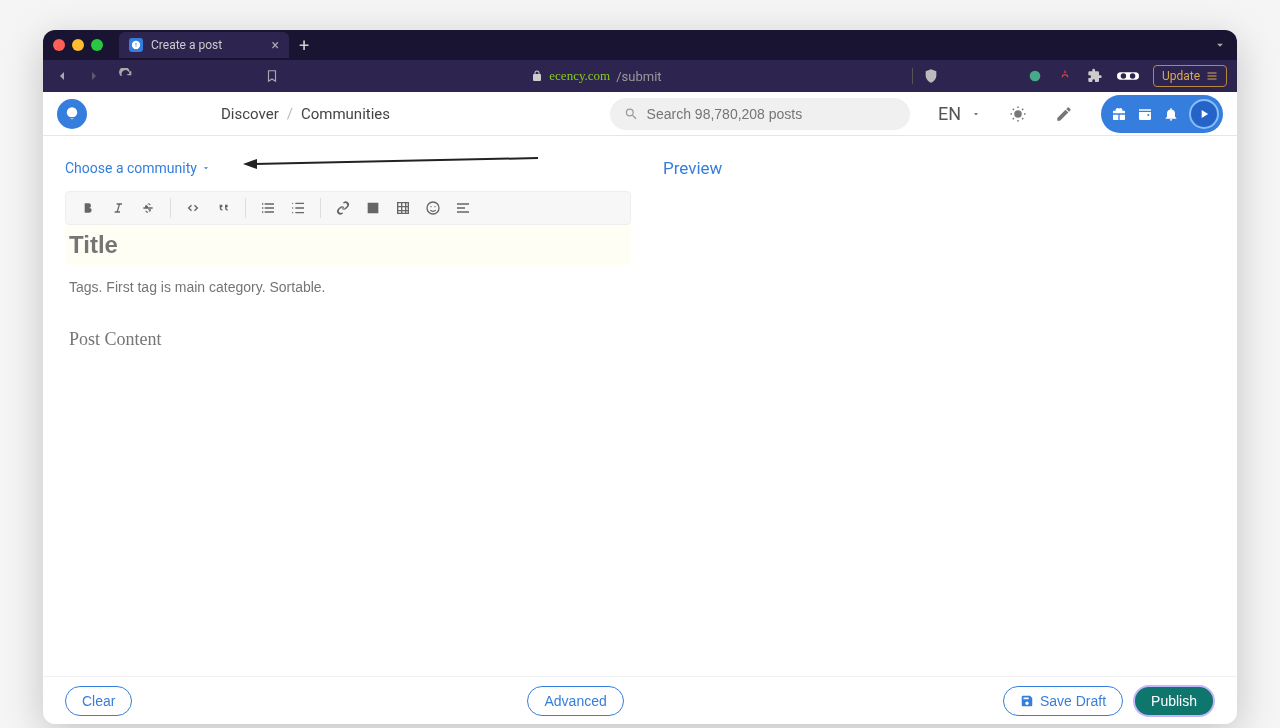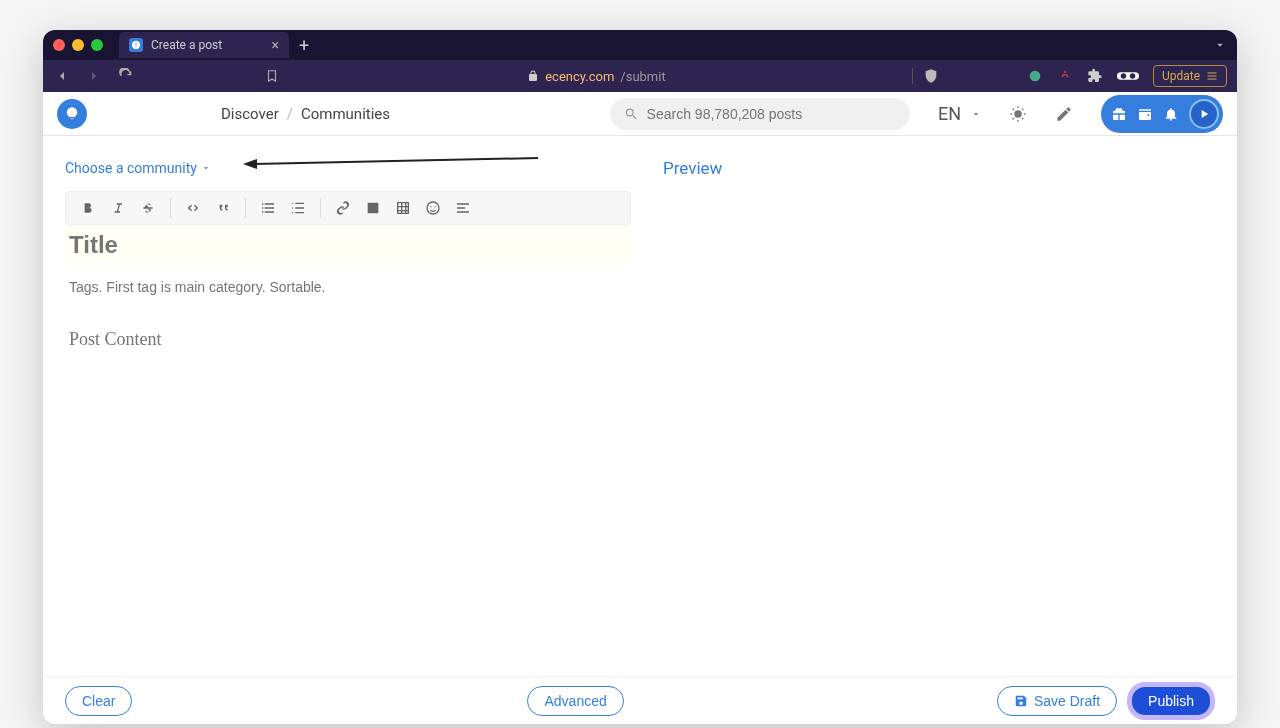--- a/index.html
+++ b/index.html
@@ -76,21 +76,21 @@
   justify-content: center;
   gap: 8px;
 }
 .url-box {
   display: flex;
   align-items: center;
   gap: 6px;
   color: #ccc;
   font-size: 13px;
 }
-.url-box .domain { color: #fdba74; }
+.url-box .domain { color: #84cc16; font-family: Liberation Serif, serif; }
 .shield-box { border-left: 1px solid #555; padding-left: 10px; display: flex; align-items: center; }
 .right-icons { display: flex; align-items: center; gap: 14px; color: #ccc; }
 .update-btn {
   border: 1px solid #b58a3e;
   color: #d9a84e;
   border-radius: 4px;
   padding: 3px 8px;
   font-size: 12px;
   display: inline-flex;
   align-items: center;
@@ -224,23 +224,23 @@
   display: inline-flex;
   align-items: center;
   gap: 6px;
 }
 .btn-outline {
   border: 1px solid #357edd;
   color: #357edd;
   background: #fff;
 }
 .btn-primary {
-  background: #1d4ed8;
+  background: #0f766e;
   color: #fff;
-  border: 5px solid #c4b5fd;
+  border: 2px solid #c4b5fd;
 }
 .footer .spacer { flex: 1; }
 .footer .gap { width: 10px; }
 .footer .mid { width: 395px; }
 
 svg { display: block; }
 </style>
 </head>
 <body>
 

